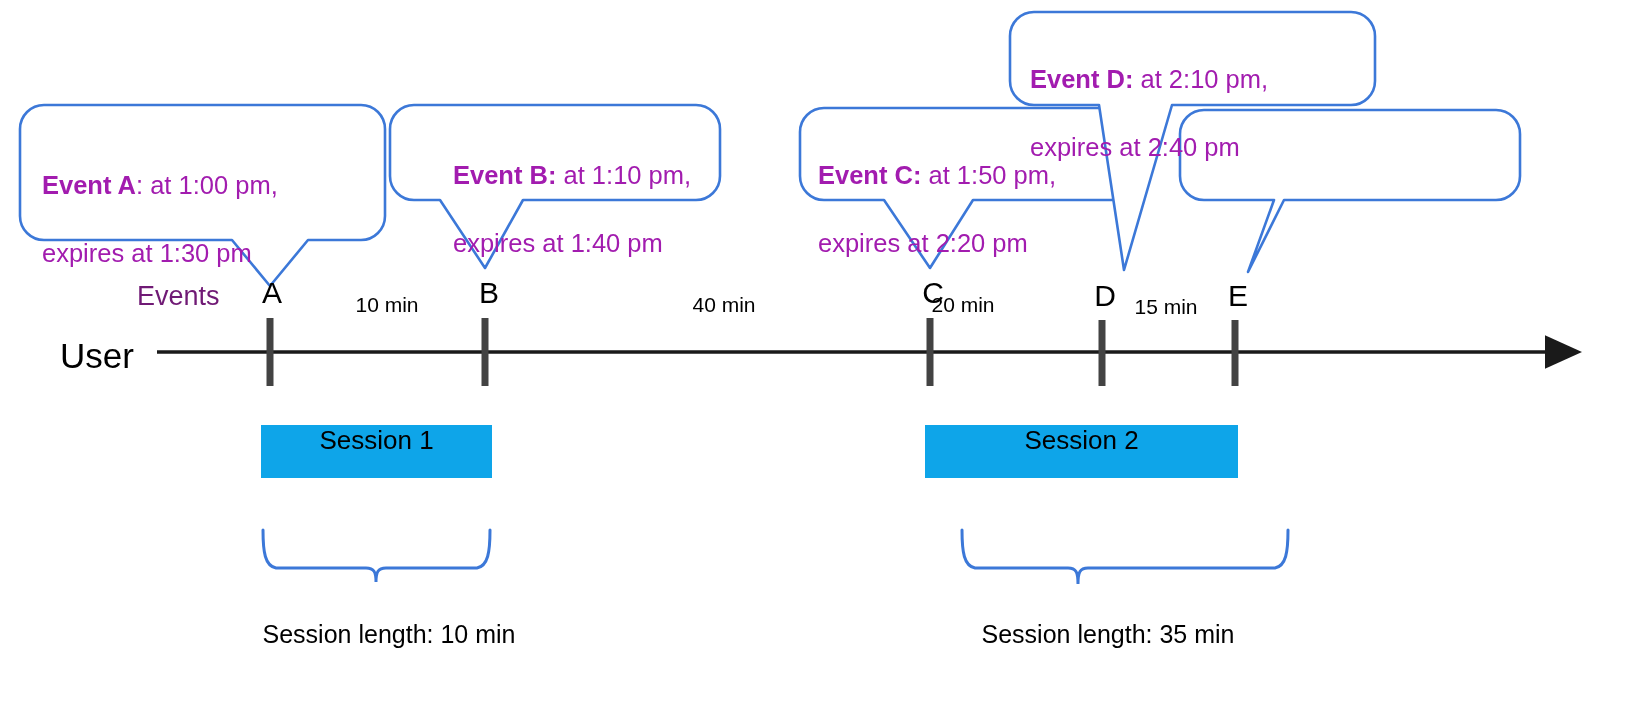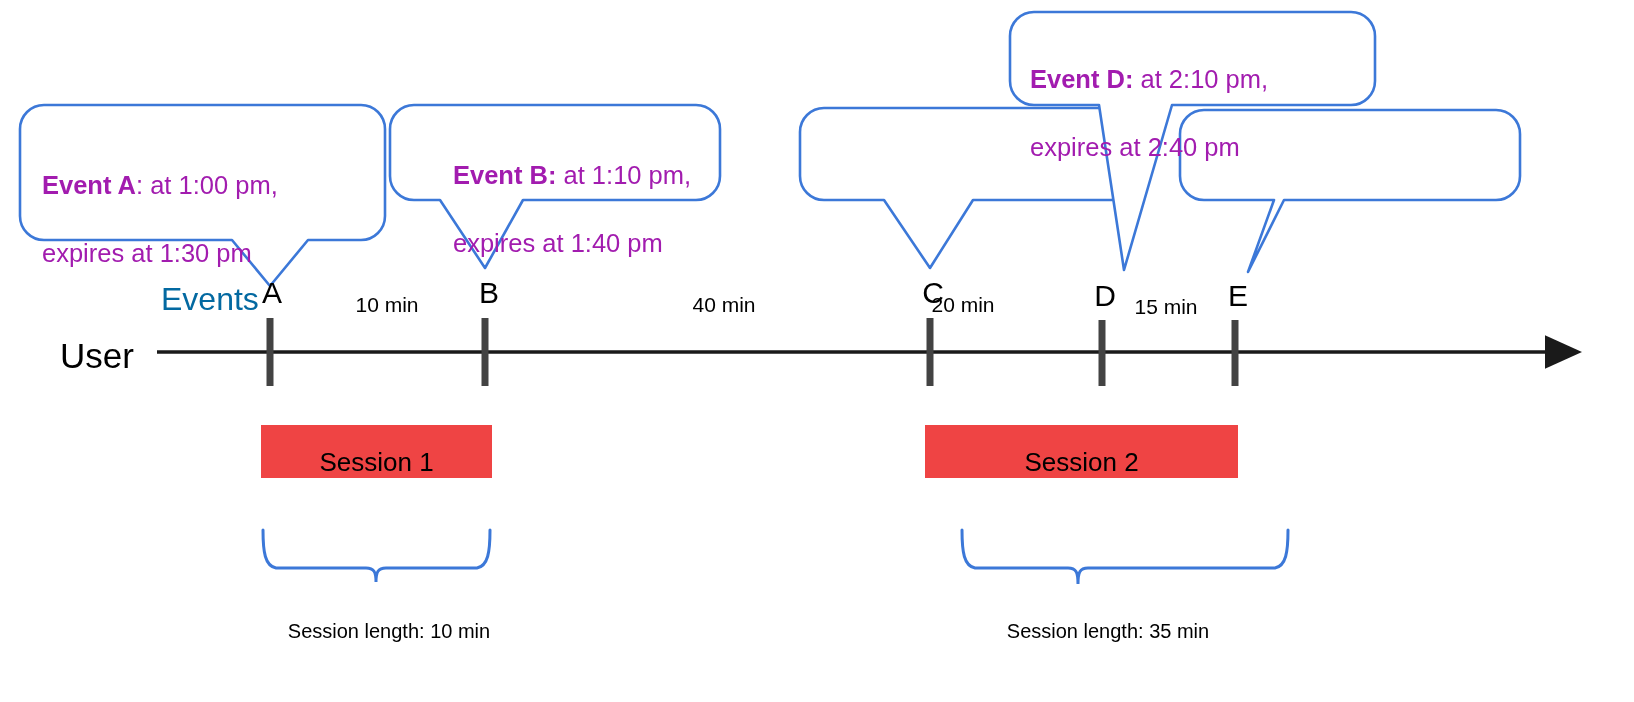--- a/index.html
+++ b/index.html
@@ -6,31 +6,31 @@
   html,body{margin:0;padding:0;background:#ffffff;}
   body{width:1634px;height:702px;position:relative;overflow:hidden;
        font-family:"Liberation Sans","DejaVu Sans",sans-serif;color:#000;}
   #stage{position:absolute;left:0;top:0;width:1634px;height:702px;}
   #vec{position:absolute;left:0;top:0;width:1634px;height:702px;}
 
   .callout-text{position:absolute;font-size:25.5px;line-height:34px;color:#a21caf;
                 white-space:pre-line;letter-spacing:0px;}
   .callout-text b{font-weight:bold;}
 
-  .tl-label{position:absolute;font-size:32px;color:#0369a1;white-space:nowrap;margin-left:24px;}
+  .tl-label{position:absolute;font-size:27px;color:#701a75;white-space:nowrap;}
   .user-label{position:absolute;font-size:35px;color:#000;white-space:nowrap;}
   .ev-letter{position:absolute;font-size:30px;color:#000;white-space:nowrap;
              transform:translateX(-50%);}
   .gap-label{position:absolute;font-size:21px;color:#000;white-space:nowrap;
              transform:translateX(-50%);}
 
-  .session-box{position:absolute;background:#ef4444;display:flex;
-               align-items:flex-end;justify-content:center;
+  .session-box{position:absolute;background:#0ea5e9;display:flex;
+               align-items:flex-start;justify-content:center;
                font-size:26px;color:#000;}
-  .len-label{position:absolute;font-size:20px;color:#000;white-space:nowrap;
+  .len-label{position:absolute;font-size:25px;color:#000;white-space:nowrap;
              transform:translateX(-50%);}
 </style>
 </head>
 <body>
 
 <div id="stage">
 
   <svg id="vec" viewBox="0 0 1634 702">
     <defs>
       <marker id="arrowend" markerWidth="12" markerHeight="12" refX="1" refY="5" orient="auto" markerUnits="strokeWidth">
@@ -100,20 +100,24 @@
   <div class="callout-text" style="left:42px;top:134px;width:330px;">
     <b>Event A</b><span>: at 1:00 pm,</span><br>
     <span>expires at 1:30 pm</span>
   </div>
 
   <div class="callout-text" style="left:412px;top:124px;width:300px;margin-left:41px;">
     <b>Event B:</b><span> at 1:10 pm,</span><br>
     <span>expires at 1:40 pm</span>
   </div>
 
+  <div class="callout-text" style="left:818px;top:124px;width:310px;">
+    <b>Event C:</b><span> at 1:50 pm,</span><br>
+    <span>expires at 2:20 pm</span>
+  </div>
 
   <div class="callout-text" style="left:1030px;top:28px;width:330px;">
     <b>Event D:</b><span> at 2:10 pm,</span><br>
     <span>expires at 2:40 pm</span>
   </div>
 
 
   <div class="user-label" style="left:60px;top:336px;">User</div>
 
   <div class="tl-label" style="left:137px;top:281px;">Events</div>

